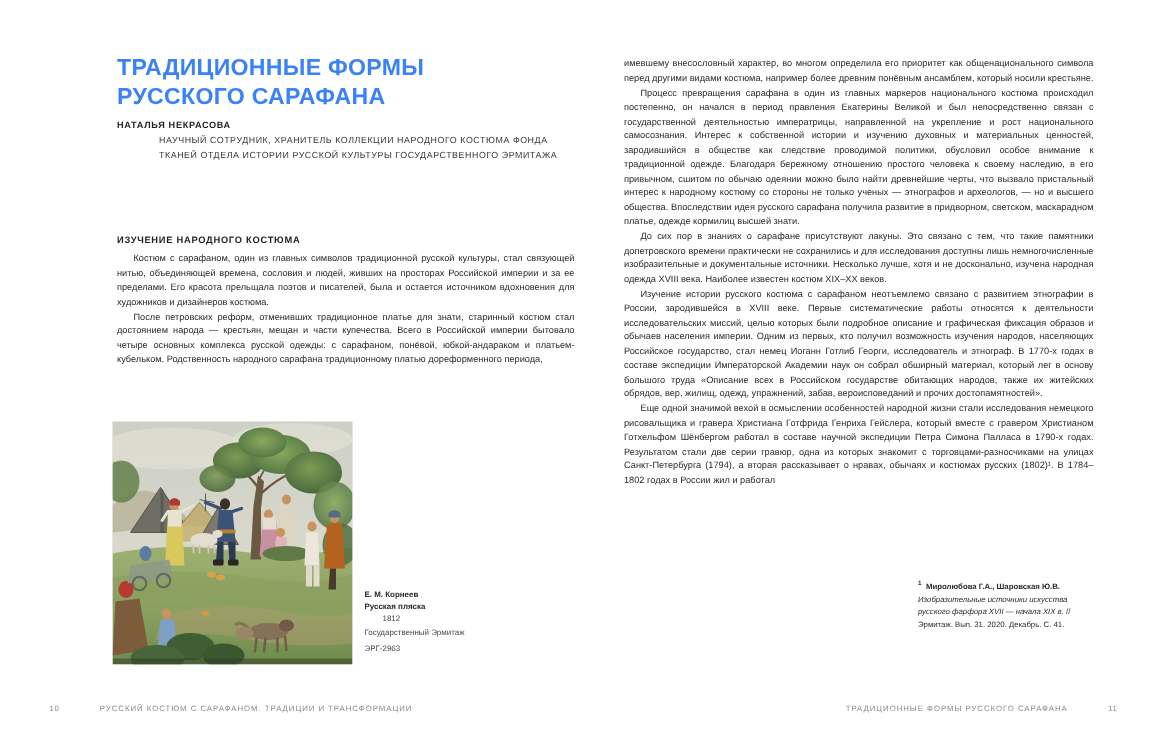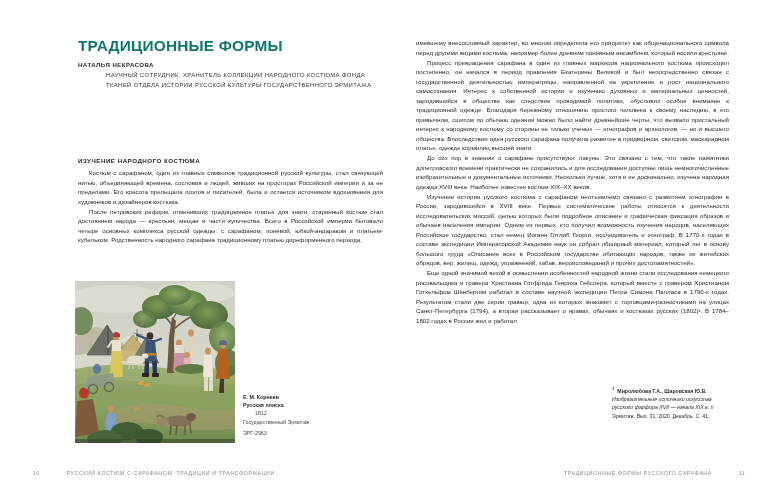--- a/index.html
+++ b/index.html
@@ -31,21 +31,21 @@
     position: absolute;
     left: 78px; top: 36px;
     width: 300px;
   }
 
   .doc-title {
     font-size: 15.4px;
     font-weight: bold;
     line-height: 1.24;
     letter-spacing: 0.2px;
-    color: #0f766e;
+    color: #3b82f6;
     text-transform: uppercase;
   }
 
   .author-name {
     margin-top: 6px;
     font-size: 6.1px;
     font-weight: bold;
     letter-spacing: 0.45px;
     text-transform: uppercase;
     color: #231f20;
@@ -176,20 +176,21 @@
 </head>
 <body>
 
 <div class="spread">
 
   <div class="page-left">
 
     <div class="title-block">
       <div class="doc-title">
         <div>ТРАДИЦИОННЫЕ ФОРМЫ</div>
+        <div>РУССКОГО САРАФАНА</div>
       </div>
       <div class="author-name">НАТАЛЬЯ НЕКРАСОВА</div>
       <div class="author-role">НАУЧНЫЙ СОТРУДНИК, ХРАНИТЕЛЬ КОЛЛЕКЦИИ НАРОДНОГО КОСТЮМА ФОНДА ТКАНЕЙ ОТДЕЛА ИСТОРИИ РУССКОЙ КУЛЬТУРЫ ГОСУДАРСТВЕННОГО ЭРМИТАЖА</div>
     </div>
 
     <div class="section-head">ИЗУЧЕНИЕ НАРОДНОГО КОСТЮМА</div>
 
     <div class="col-left-body">
       <p>Костюм с сарафаном, один из главных символов традиционной русской культуры, стал связующей нитью, объединяющей времена, сословия и людей, живших на просторах Российской империи и за ее пределами. Его красота прельщала поэтов и писателей, была и остается источником вдохновения для художников и дизайнеров костюма.</p>
       <p>После петровских реформ, отменивших традиционное платье для знати, старинный костюм стал достоянием народа — крестьян, мещан и части купечества. Всего в Российской империи бытовало четыре основных комплекса русской одежды: с сарафаном, понёвой, юбкой-андараком и платьем-кубельком. Родственность народного сарафана традиционному платью дореформенного периода,</p>

